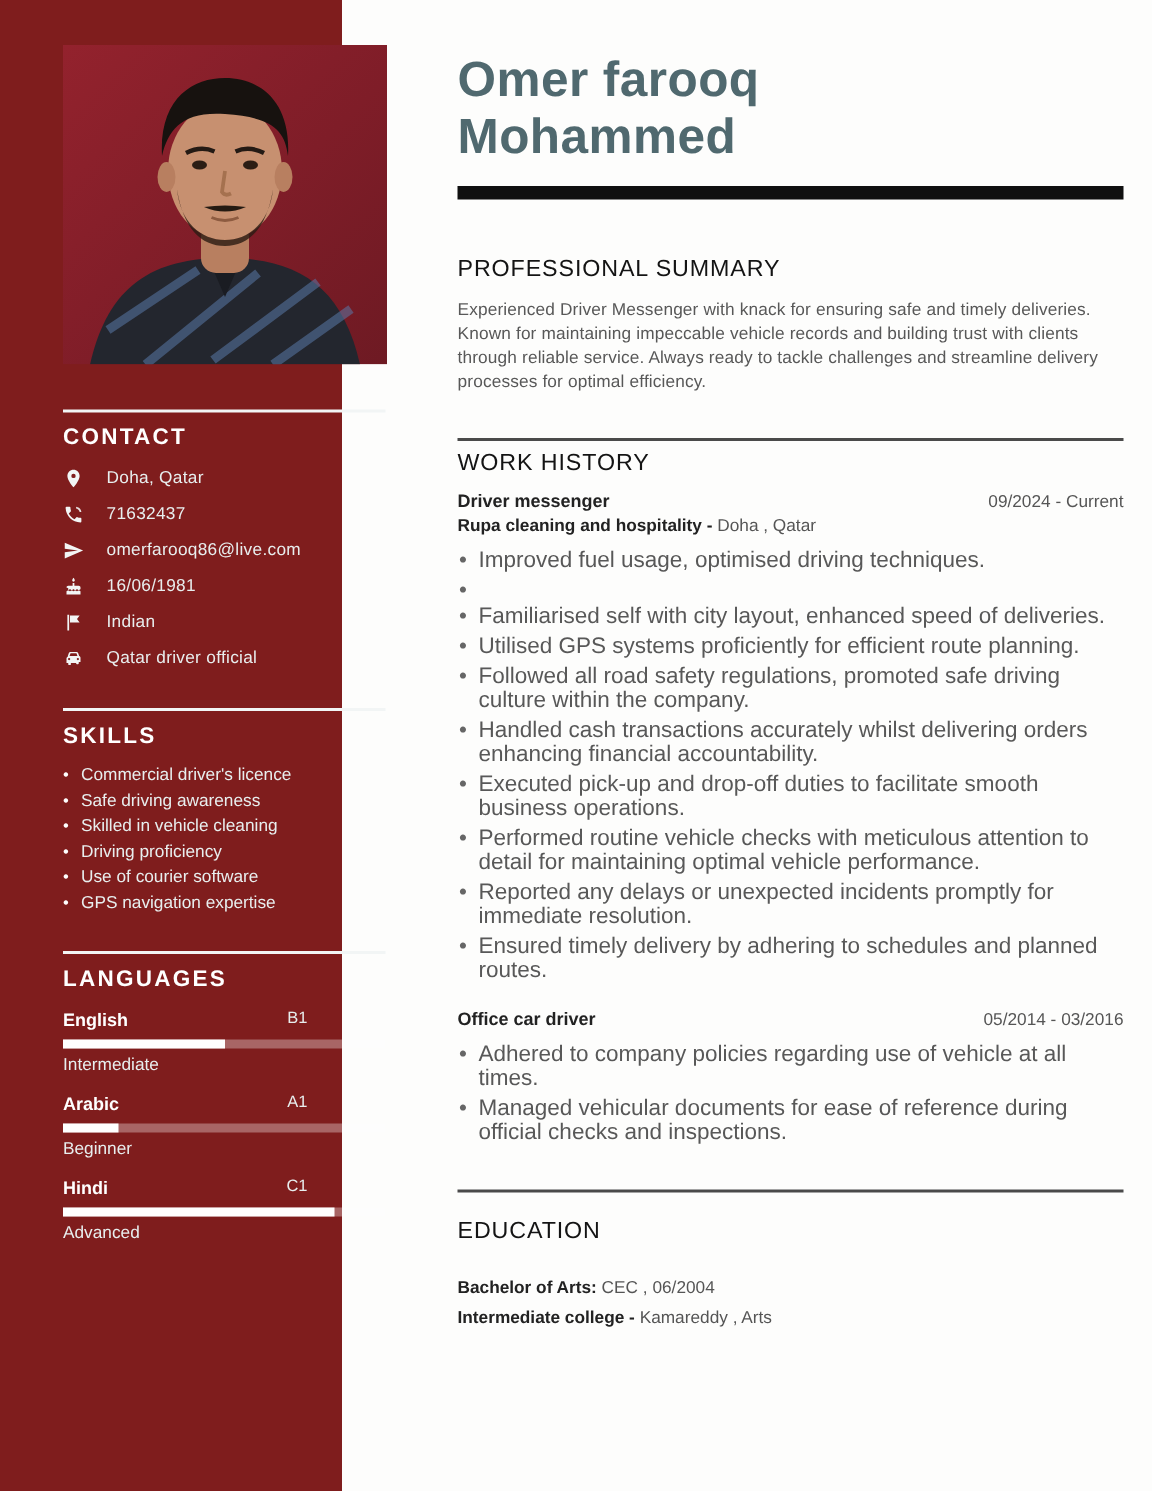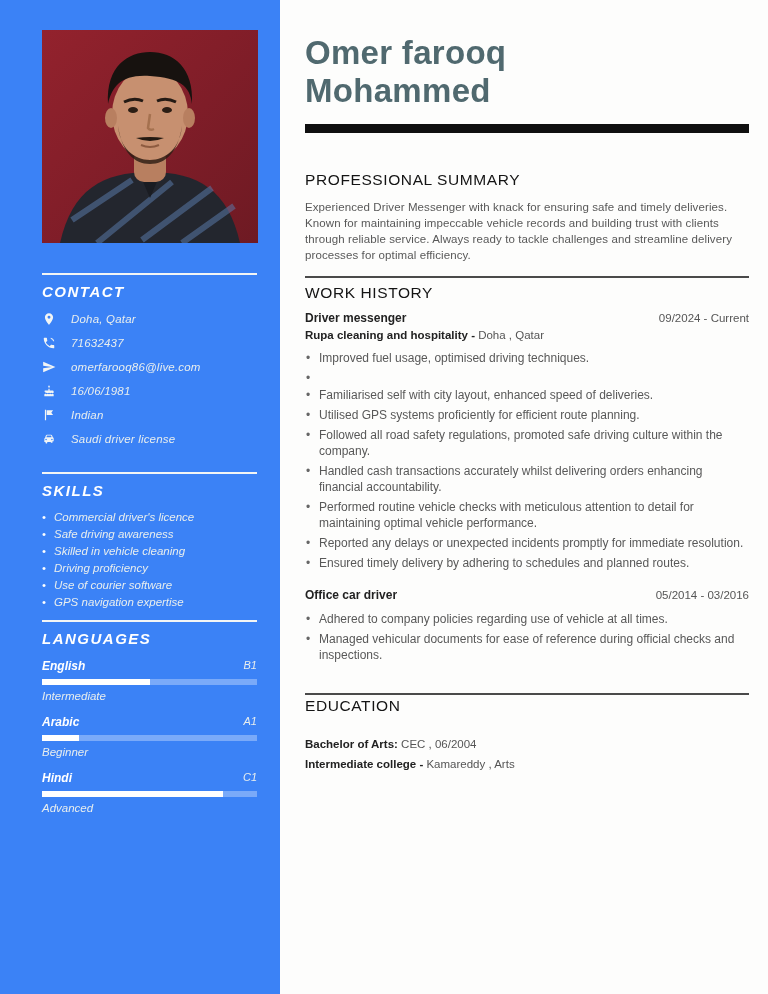--- a/index.html
+++ b/index.html
@@ -5,24 +5,23 @@
   * { margin:0; padding:0; box-sizing:border-box; }
   html,body { background:#e9e9e9; }
   body { font-family:"Liberation Sans","DejaVu Sans",sans-serif; }
   .page {
     position:relative; width:768px; height:994px; margin:0 auto;
     background:#fdfdfc; overflow:hidden;
   }
 
   
   .sidebar {
-    position:absolute; left:0; top:0; width:280px; height:994px;
-    background:#3b82f6; color:#eef2f2;
+    position:absolute; left:0; top:0; width:228px; height:994px;
+    background:#7f1d1d; color:#eef2f2;
     padding:30px 23px 20px 42px;
-    font-style:italic;
   }
   .photo-frame { width:216px; height:213px; overflow:hidden; }
   .photo-frame svg { display:block; }
 
   .side-rule { border:none; border-top:2px solid #f2f5f5; margin:0 0 8px 0; width:215px; }
   .side-heading {
     font-size:15px; font-weight:bold; letter-spacing:1.5px; color:#ffffff;
     margin-bottom:12px;
   }
   .contact-section { margin-top:30px; }
@@ -32,21 +31,21 @@
 
   .skills-section { margin-top:26px; }
   .skills-list { list-style:none; }
   .skills-list li {
     font-size:11.5px; color:#e8eeee; margin-bottom:5px; padding-left:12px; position:relative;
   }
   .skills-list li::before {
     content:"•"; position:absolute; left:0; top:0; color:#ffffff; font-size:11px;
   }
 
-  .lang-section { margin-top:12px; }
+  .lang-section { margin-top:26px; }
   .lang-item { margin-bottom:13px; }
   .lang-head { display:flex; justify-content:space-between; align-items:flex-start; }
   .lang-name { font-size:12px; font-weight:bold; color:#ffffff; }
   .lang-code { font-size:11px; color:#e8eeee; }
   .lang-bar { margin:6px 0 5px 0; height:6px; width:215px; background:rgba(255,255,255,0.32); }
   .lang-fill { height:100%; background:#ffffff; }
   .lang-sub { font-size:11.5px; color:#e8eeee; }
 
   
   .main {
@@ -54,39 +53,39 @@
     padding:34px 43px 0 25px; background:#fdfdfc;
   }
   .name { font-size:33px; line-height:38px; font-weight:bold; color:#50696f; letter-spacing:0.3px; }
   .name-rule { height:9px; background:#101010; margin-top:14px; }
 
   .section-heading { font-size:15.5px; font-weight:normal; color:#141414; letter-spacing:0.6px; }
   .summary-section { margin-top:38px; }
   .summary-text { margin-top:10px; font-size:11.5px; line-height:16px; color:#585858; letter-spacing:0.1px; }
 
   .main-rule { border:none; border-top:2px solid #4a4a4a; margin:0; }
-  .work-section { margin-top:13px; }
+  .work-section { margin-top:29px; }
   .work-section .section-heading { margin-top:6px; }
 
   .job { margin-top:9px; }
   .job + .job { margin-top:17px; }
   .job-header { display:flex; justify-content:space-between; align-items:baseline; }
   .job-title { font-size:12px; font-weight:bold; color:#222222; }
   .job-dates { font-size:11.5px; color:#555555; }
   .job-subtitle { margin-top:4px; font-size:11.5px; color:#555555; }
   .job-company { font-weight:bold; color:#222222; }
   .bullets { list-style:none; margin-top:9px; }
   .bullets li {
-    position:relative; padding-left:14px; font-size:12px; line-height:16px;
+    position:relative; padding-left:14px; font-size:15px; line-height:16px;
     color:#585858; margin-bottom:4px; min-height:13px;
   }
   .bullets li::before { content:"•"; position:absolute; left:1px; top:0; color:#666666; }
 
   .education-section { margin-top:30px; }
-  .education-section .section-heading { margin-top:2px; }
+  .education-section .section-heading { margin-top:17px; }
   .edu-entry { margin-top:8px; font-size:11.5px; color:#555555; }
   .edu-entry:first-of-type { margin-top:23px; }
   .edu-label { font-weight:bold; color:#222222; }
 </style>
 </head>
 <body>
 
 <div class="page">
 
   <aside class="sidebar">
@@ -162,21 +161,21 @@
       <div class="contact-row">
         <svg viewBox="0 0 24 24">
             <path d="M5 3h2v18H5zM8 4h11l-3 4 3 4H8z"></path>
           </svg>
         <span class="contact-text">Indian</span>
       </div>
       <div class="contact-row">
         <svg viewBox="0 0 24 24">
             <path d="M5.5 9l1.2-3.2C7 5 7.7 4.5 8.5 4.5h7c.8 0 1.5.5 1.8 1.3L18.5 9c1 .3 1.5 1 1.5 2v5h-2v1.5c0 .6-.4 1-1 1h-1c-.6 0-1-.4-1-1V17H9v1.5c0 .6-.4 1-1 1H7c-.6 0-1-.4-1-1V17H4v-5c0-1 .5-1.7 1.5-2zm2 .0h9l-1-2.8c-.1-.2-.3-.2-.5-.2h-6c-.2 0-.4 0-.5.2L7.5 9zM7 14a1.3 1.3 0 1 0 0-2.6A1.3 1.3 0 0 0 7 14zm10 0a1.3 1.3 0 1 0 0-2.6 1.3 1.3 0 0 0 0 2.6z"></path>
           </svg>
-        <span class="contact-text">Saudi driver license</span>
+        <span class="contact-text">Qatar driver official</span>
       </div>
     </section>
 
     <section class="skills-section">
       <hr class="side-rule">
       <div class="side-heading">SKILLS</div>
       <ul class="skills-list">
         <li>Commercial driver's licence</li>
         <li>Safe driving awareness</li>
         <li>Skilled in vehicle cleaning</li>
@@ -245,20 +244,21 @@
           <span class="job-dates">09/2024 - Current</span>
         </div>
         <div class="job-subtitle"><span class="job-company">Rupa cleaning and hospitality -</span><span> Doha , Qatar</span></div>
         <ul class="bullets">
           <li>Improved fuel usage, optimised driving techniques.</li>
           <li></li>
           <li>Familiarised self with city layout, enhanced speed of deliveries.</li>
           <li>Utilised GPS systems proficiently for efficient route planning.</li>
           <li>Followed all road safety regulations, promoted safe driving culture within the company.</li>
           <li>Handled cash transactions accurately whilst delivering orders enhancing financial accountability.</li>
+          <li>Executed pick-up and drop-off duties to facilitate smooth business operations.</li>
           <li>Performed routine vehicle checks with meticulous attention to detail for maintaining optimal vehicle performance.</li>
           <li>Reported any delays or unexpected incidents promptly for immediate resolution.</li>
           <li>Ensured timely delivery by adhering to schedules and planned routes.</li>
         </ul>
       </div>
 
       <div class="job">
         <div class="job-header">
           <span class="job-title">Office car driver</span>
           <span class="job-dates">05/2014 - 03/2016</span>

